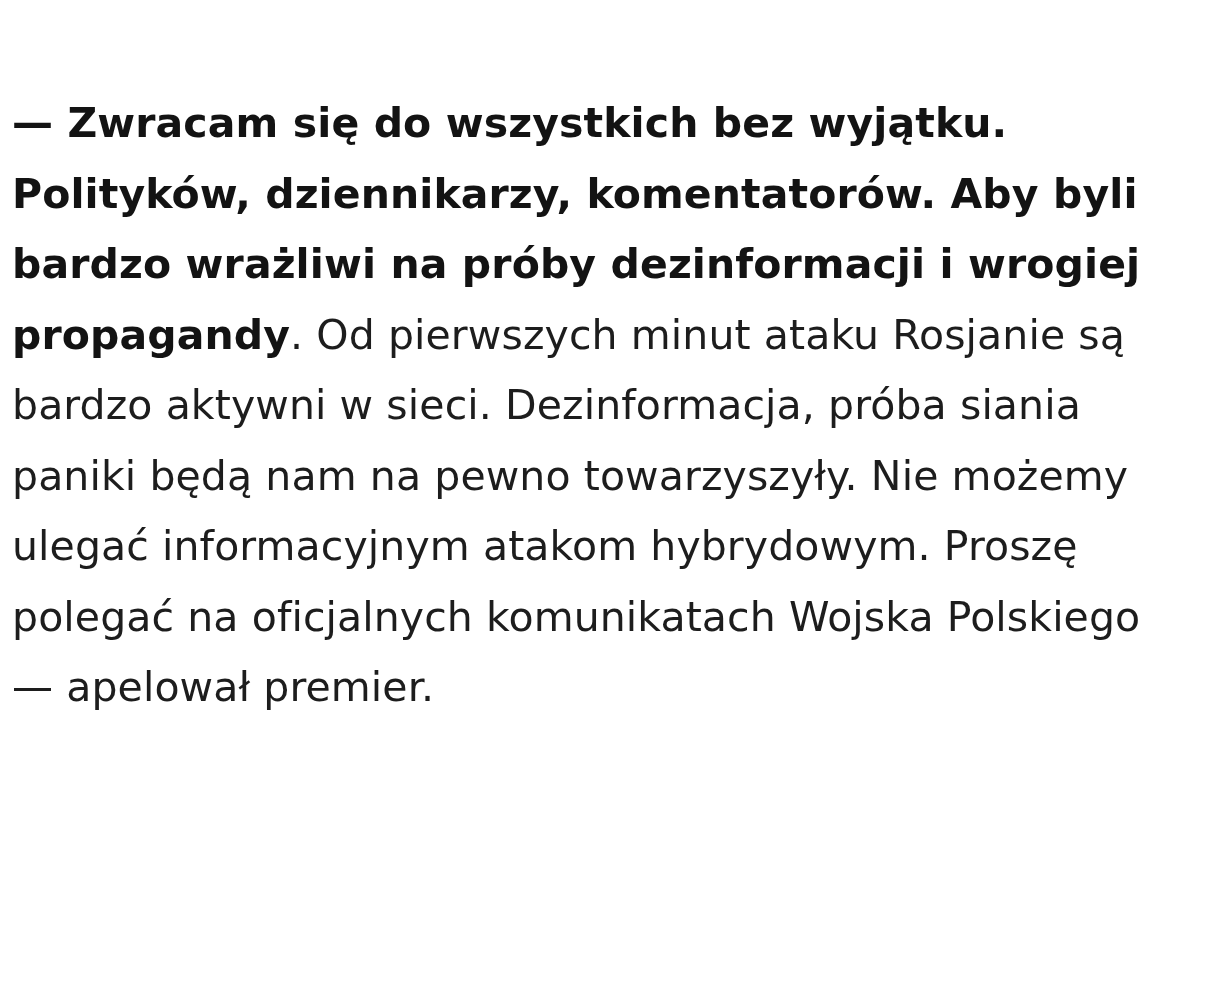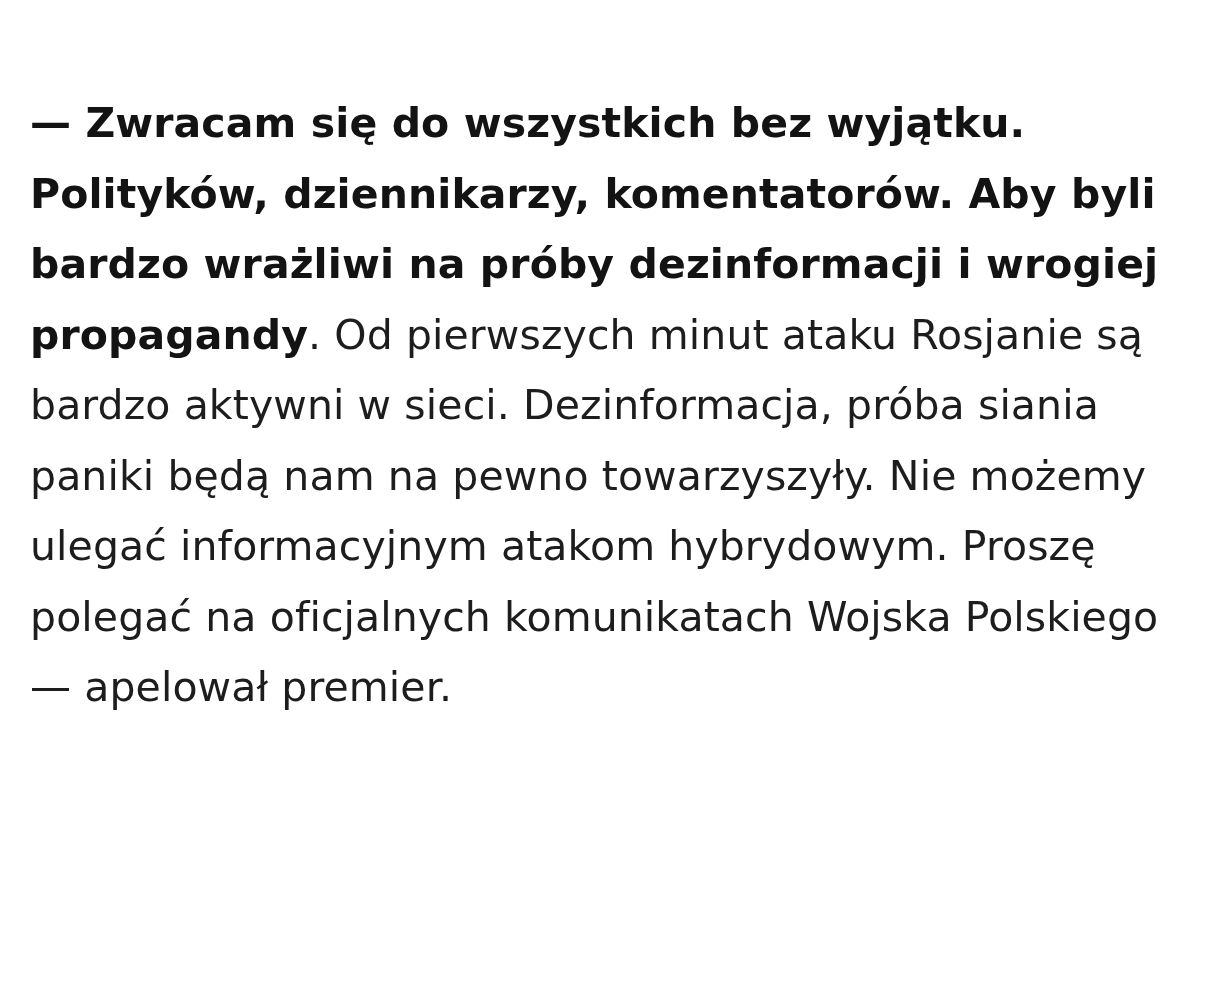--- a/index.html
+++ b/index.html
@@ -10,21 +10,21 @@
   body {
     width: 1220px;
     height: 1000px;
     overflow: hidden;
     font-family: "DejaVu Sans", "Liberation Sans", sans-serif;
   }
   .page {
     box-sizing: border-box;
     width: 1220px;
     height: 1000px;
-    padding: 88px 48px 0 30px;
+    padding: 88px 48px 0 12px;
     background: #ffffff;
   }
   .article-paragraph {
     margin: 0;
     color: #1d1d1d;
     font-size: 41px;
     line-height: 1.72;
     letter-spacing: 0.1px;
     font-weight: 400;
     text-align: left;

